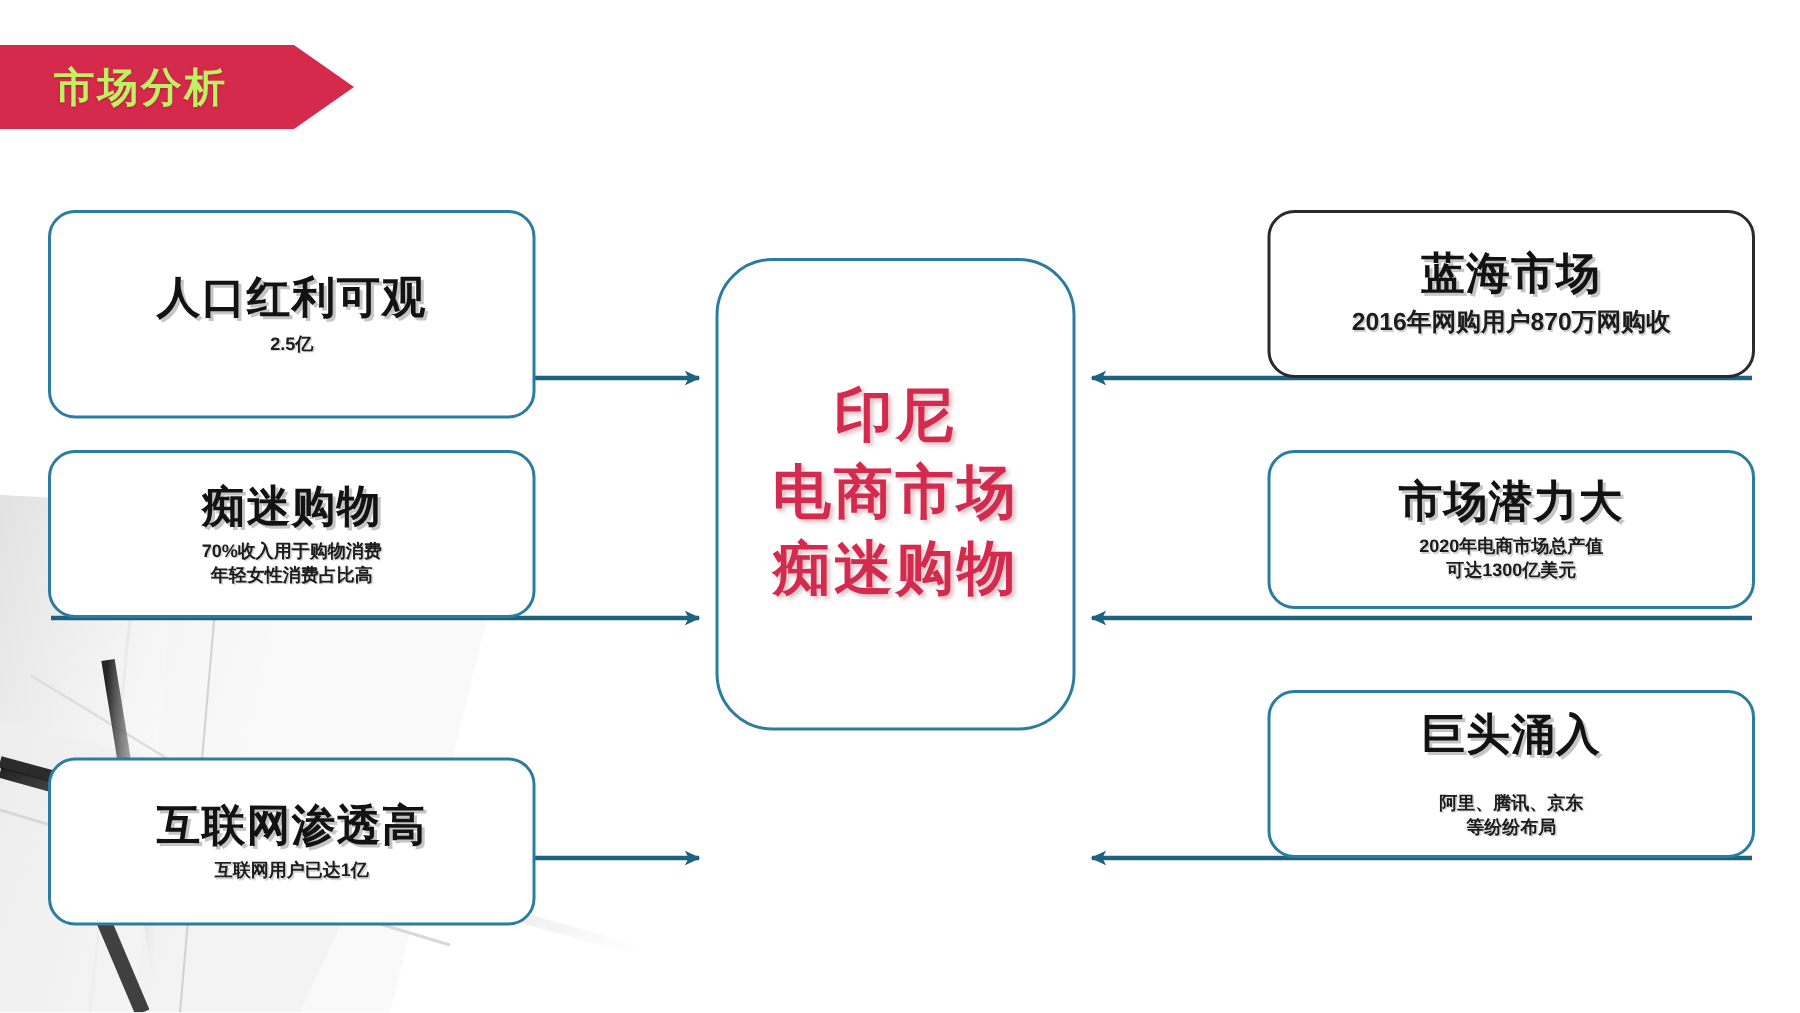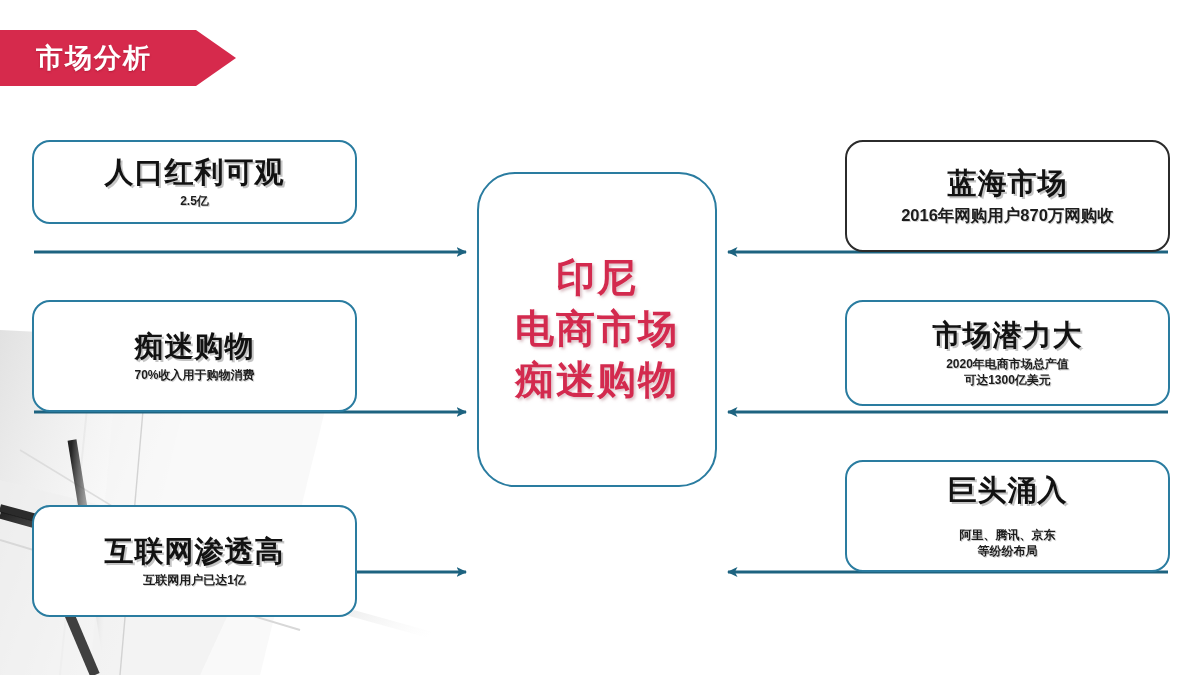--- a/index.html
+++ b/index.html
@@ -39,21 +39,21 @@
     width: 236px;
     height: 56px;
     background: #d62a4c;
     z-index: 5;
     -webkit-clip-path: polygon(0 0, 196px 0, 236px 50%, 196px 100%, 0 100%);
     clip-path: polygon(0 0, 196px 0, 236px 50%, 196px 100%, 0 100%);
     display: flex;
     align-items: center;
   }
   #banner .banner-text {
-    color: #ffffff;
+    color: #bef264;
     font-size: 27px;
     font-weight: bold;
     letter-spacing: 2px;
     margin-left: 36px;
     text-shadow: 0 1px 2px rgba(120,0,25,.35);
     white-space: nowrap;
   }
 
   
   #connectors {
@@ -95,21 +95,21 @@
     color: #1c1c1c;
     line-height: 1.35;
     margin-top: 4px;
     text-shadow: 1px 1px 0 rgba(165,165,165,.5);
     white-space: nowrap;
   }
   .node-sub.small { font-size: 16.5px; }
   .node-sub .ln { display: block; }
 
   
-  #node-l1 { left: 32px;  top: 140px; width: 325px; height: 84px; }
+  #node-l1 { left: 32px;  top: 140px; width: 325px; height: 139px; }
   #node-l2 { left: 32px;  top: 300px; width: 325px; height: 112px; }
   #node-l3 { left: 32px;  top: 460px; width: 325px; height: 112px; margin-top: 45px; }
 
   
   #node-r1 { left: 845px; top: 140px; width: 325px; height: 112px; }
   #node-r2 { left: 845px; top: 300px; width: 325px; height: 106px; }
   #node-r3 { left: 845px; top: 460px; width: 325px; height: 112px; gap: 16px; }
 
   
   #hub {
@@ -214,20 +214,21 @@
     <div class="node-title">人口红利可观</div>
     <div class="node-sub">
       <span class="ln">2.5亿</span>
     </div>
   </div>
 
   <div class="node" id="node-l2">
     <div class="node-title">痴迷购物</div>
     <div class="node-sub">
       <span class="ln">70%收入用于购物消费</span>
+      <span class="ln">年轻女性消费占比高</span>
     </div>
   </div>
 
   <div class="node" id="node-l3">
     <div class="node-title">互联网渗透高</div>
     <div class="node-sub">
       <span class="ln">互联网用户已达1亿</span>
     </div>
   </div>
 

